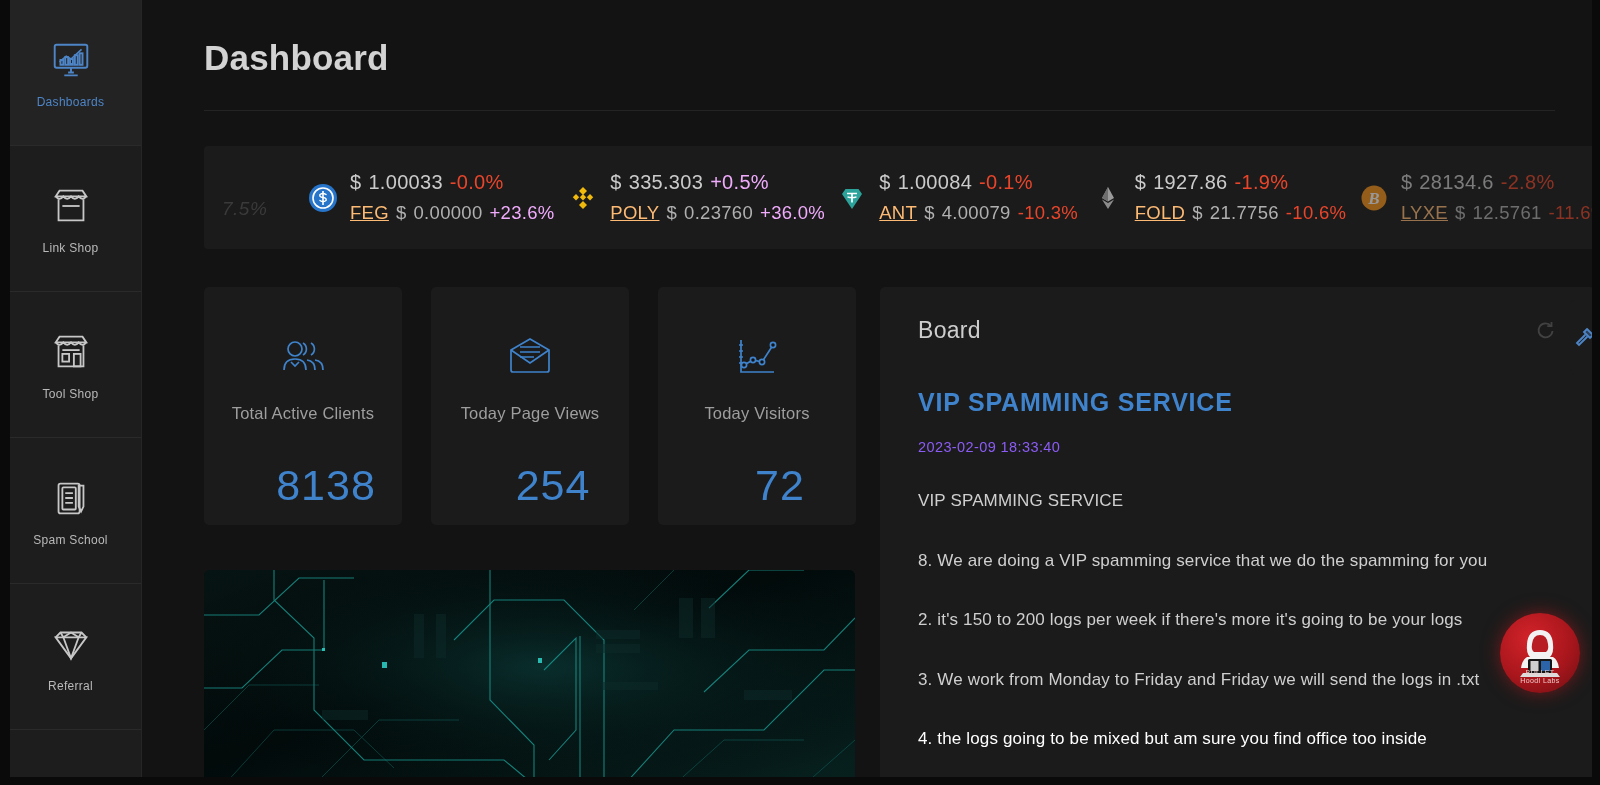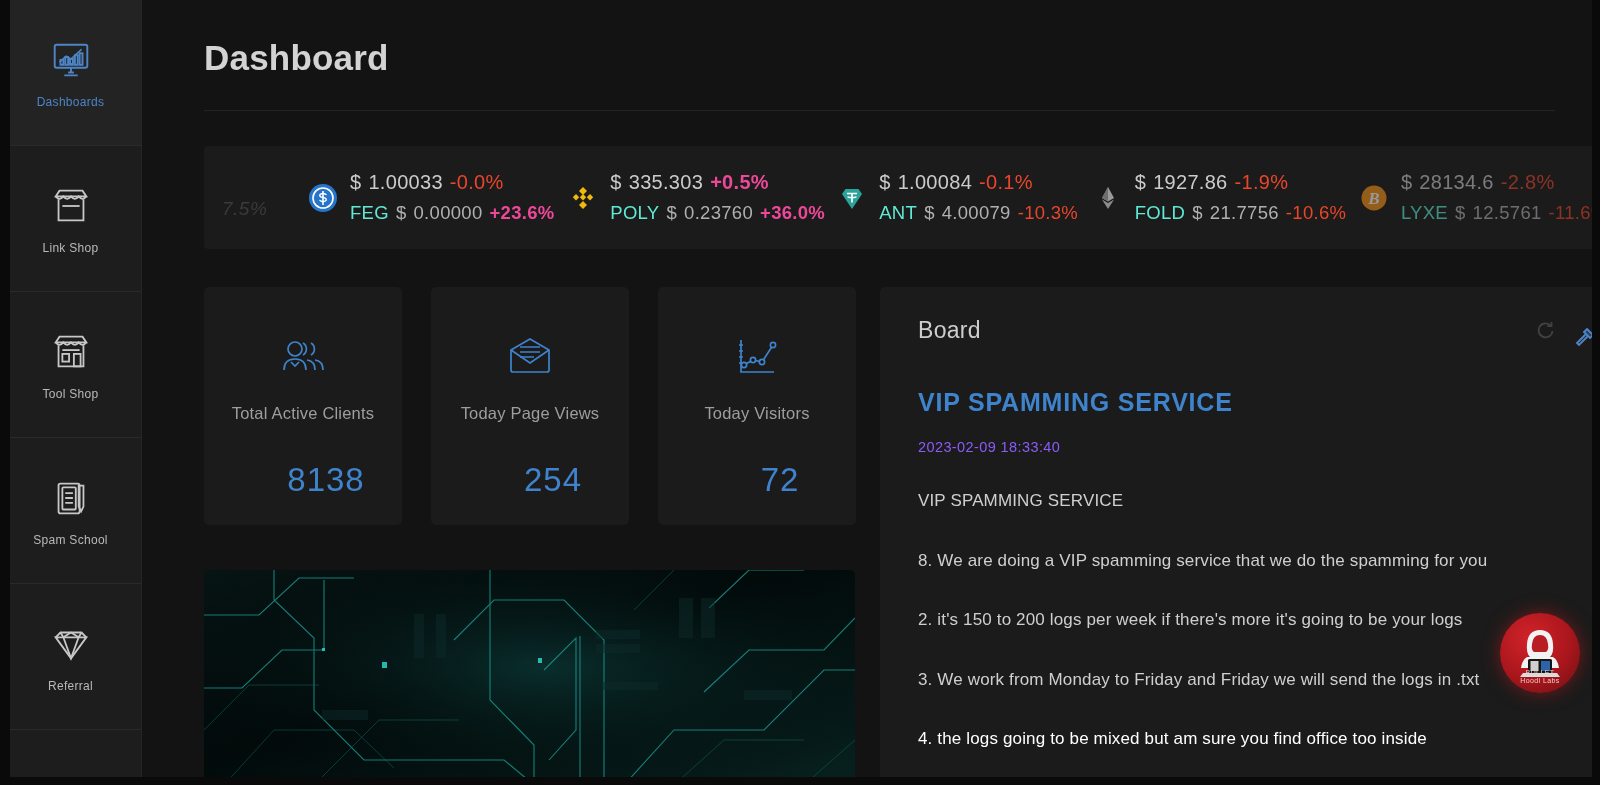--- a/index.html
+++ b/index.html
@@ -106,22 +106,22 @@
   }
   .tick:first-of-type { margin-left: 78px; }
   .tick-icon { width: 30px; height: 30px; flex: 0 0 30px; }
   .tick-body { display: flex; flex-direction: column; gap: 8px; }
   .tick-row {
     display: flex; align-items: baseline; gap: 7px;
     font-size: 20px; color: #cbcbcb; white-space: nowrap;
     letter-spacing: .3px;
   }
   .tick-row.sub { font-size: 18.5px; color: #b0b0b0; }
-  .tick-sym { color: #5eead4; }
-  .up { color: #ec4899; font-weight: bold; }
+  .tick-sym { color: #fdba74; text-decoration: underline; }
+  .up { color: #f0abfc; }
   .down { color: #e8452b; }
   .tick.faded { opacity: .55; }
 
   
   #stats { position: absolute; left: 62px; top: 287px; display: flex; gap: 29px; }
   .stat-card {
     width: 198px; height: 238px;
     background: #1b1b1b;
     border-radius: 5px;
     display: flex;
@@ -131,21 +131,21 @@
   }
   .stat-icon { width: 52px; height: 52px; }
   .stat-label {
     margin-top: 20px;
     font-size: 16.5px;
     color: #9e9e9e;
     letter-spacing: .2px;
   }
   .stat-value {
     margin-top: 38px;
-    font-size: 33px;
+    font-size: 43px;
     color: #3f83cc;
     letter-spacing: 1px;
     margin-left: 46px;
   }
 
   
   #banner {
     position: absolute;
     left: 62px; top: 570px;
     width: 651px; height: 215px;

